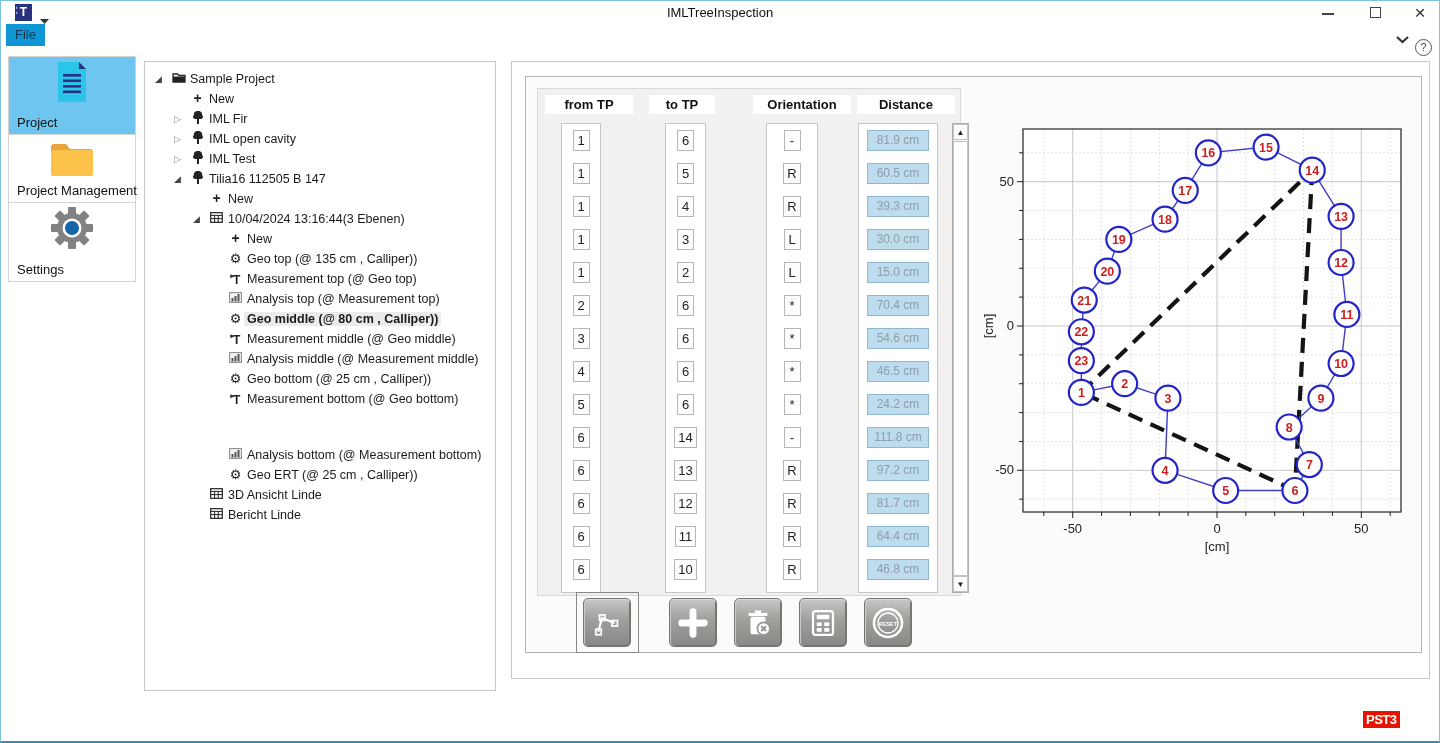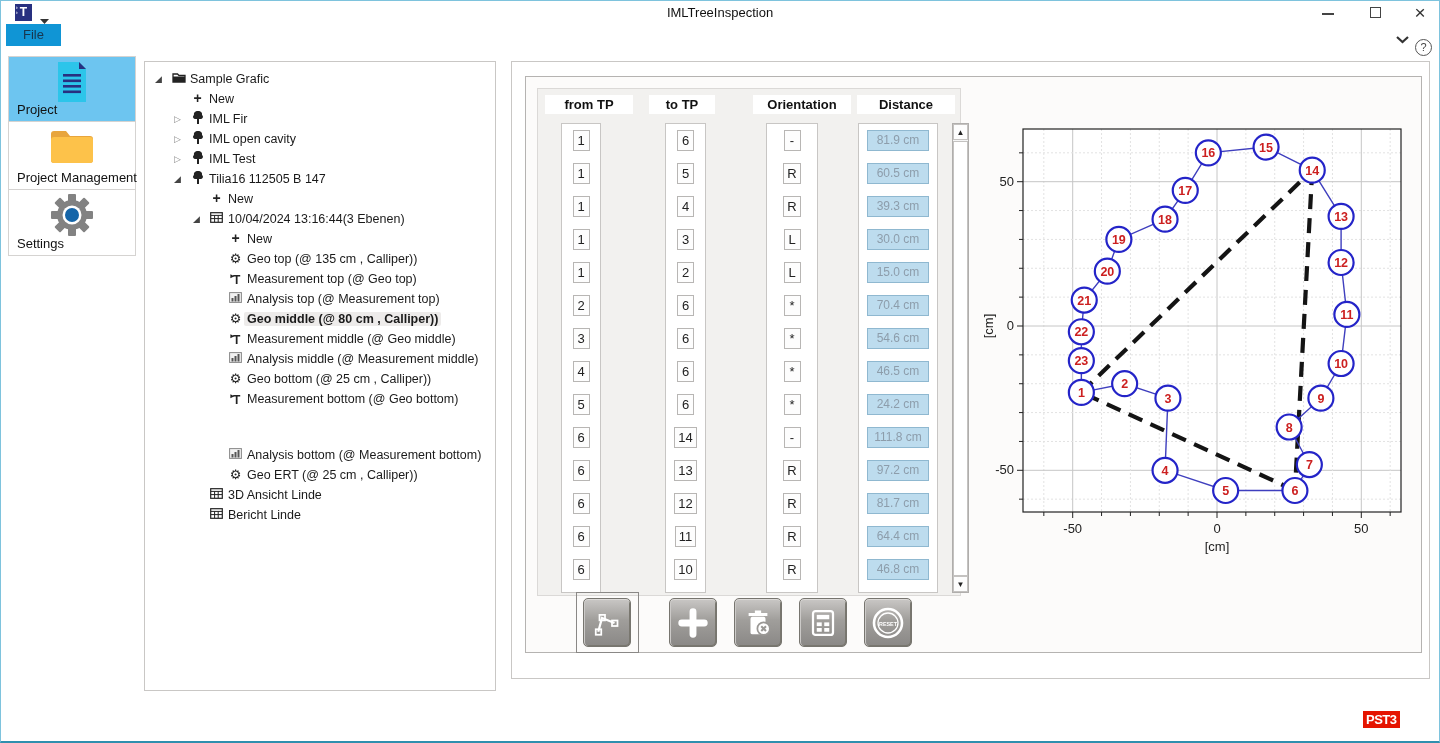--- a/index.html
+++ b/index.html
@@ -16,28 +16,28 @@
   .app-icon .marks { position:absolute; left:1px; top:1px; font-size:5px; line-height:5px; color:#fff; }
   .qat-chevron { position:absolute; left:39px; top:9px; }
   .title-text { position:absolute; left:0; right:0; top:4px; text-align:center; font-size:13px; color:#111; }
   .winbtn { position:absolute; top:0; width:34px; height:23px; text-align:center; color:#444; cursor:default; }
   .btn-min  { left:1310px; } .btn-max { left:1357px; } .btn-close { left:1402px; }
   .glyph-min { display:inline-block; width:12px; height:0; border-top:2px solid #444; margin-top:11px; }
   .glyph-max { display:inline-block; width:11px; height:11px; border:1.5px solid #444; margin-top:6px; }
   .glyph-close { font-size:19px; line-height:23px; color:#333; }
   
   .ribbon { position:absolute; left:0; top:23px; width:100%; height:24px; background:#fff; }
-  .file-btn { position:absolute; left:5px; top:0; width:55px; height:22px; background:#1095d5; color:#17364e;
+  .file-btn { position:absolute; left:5px; top:0; width:39px; height:22px; background:#1095d5; color:#17364e;
     font-size:13px; text-align:center; line-height:22px; }
   .ribbon-chevron { position:absolute; left:1394px; top:6px; }
   .help-btn { position:absolute; left:1414px; top:15px; width:17px; height:17px; border:1.5px solid #555;
     border-radius:50%; font-size:11px; line-height:14px; text-align:center; color:#444; }
   
   .sidebar { position:absolute; left:7px; top:55px; width:128px; border:1px solid #d5d3d1; background:#fff; }
-  .side-item { position:relative; height:65px; border-bottom:1px solid #d5d3d1; background:#fff; }
+  .side-item { position:relative; height:78px; border-bottom:1px solid #d5d3d1; background:#fff; }
   .side-item:last-child { border-bottom:none; }
   .side-item.selected { background:#6dc5f0; }
   .side-item .big-icon { position:absolute; left:0; right:0; top:4px; height:42px; display:flex; align-items:center; justify-content:center; }
   .side-item .side-label { position:absolute; left:8px; bottom:4px; right:2px; font-size:13px; color:#111; white-space:nowrap; }
   
   .tree-panel { position:absolute; left:143px; top:60px; width:352px; height:630px; border:1px solid #c9c7c5; background:#fff; overflow:hidden; }
   .tree-row { position:relative; height:20px; display:flex; align-items:center; font-size:12.5px; color:#1a1a1a; white-space:nowrap; }
   .tree-row.first { margin-top:7px; }
   .tree-row .expander { width:15px; font-size:9px; color:#444; text-align:left; flex:0 0 15px; }
   .tree-row .expander.closed { color:#8a8a8a; }
@@ -154,21 +154,21 @@
     </div>
   </div>
 
   <div class="tree-panel" id="tree-panel">
       <div class="tree-row first" style="padding-left: 10px;">
         <span class="expander">◢</span>
         <span class="ticon"><svg width="14" height="11" viewBox="0 0 14 11">
             <path d="M1 2 H5.5 L7 3.5 H13 V10 H1 Z" fill="none" stroke="#222" stroke-width="1.3"></path>
             <rect x="1" y="4.5" width="12" height="5.5" fill="#222"></rect>
           </svg></span>
-        <span class="tlabel">Sample Grafic</span>
+        <span class="tlabel">Sample Project</span>
       </div>
       <div class="tree-row" style="padding-left: 29px;">
         <span class="expander"></span>
         <span class="ticon"><span style="font-weight:900;font-size:14px;line-height:12px;">+</span></span>
         <span class="tlabel">New</span>
       </div>
       <div class="tree-row" style="padding-left: 29px;">
         <span class="expander closed">▷</span>
         <span class="ticon"><svg width="12" height="13" viewBox="0 0 12 13">
             <path d="M6 0 C3 0 1.5 2 2 4 C0.5 5 0.7 7.5 3 8 H5 V11 H7 V8 H9 C11.3 7.5 11.5 5 10 4 C10.5 2 9 0 6 0 Z" fill="#222"></path>

